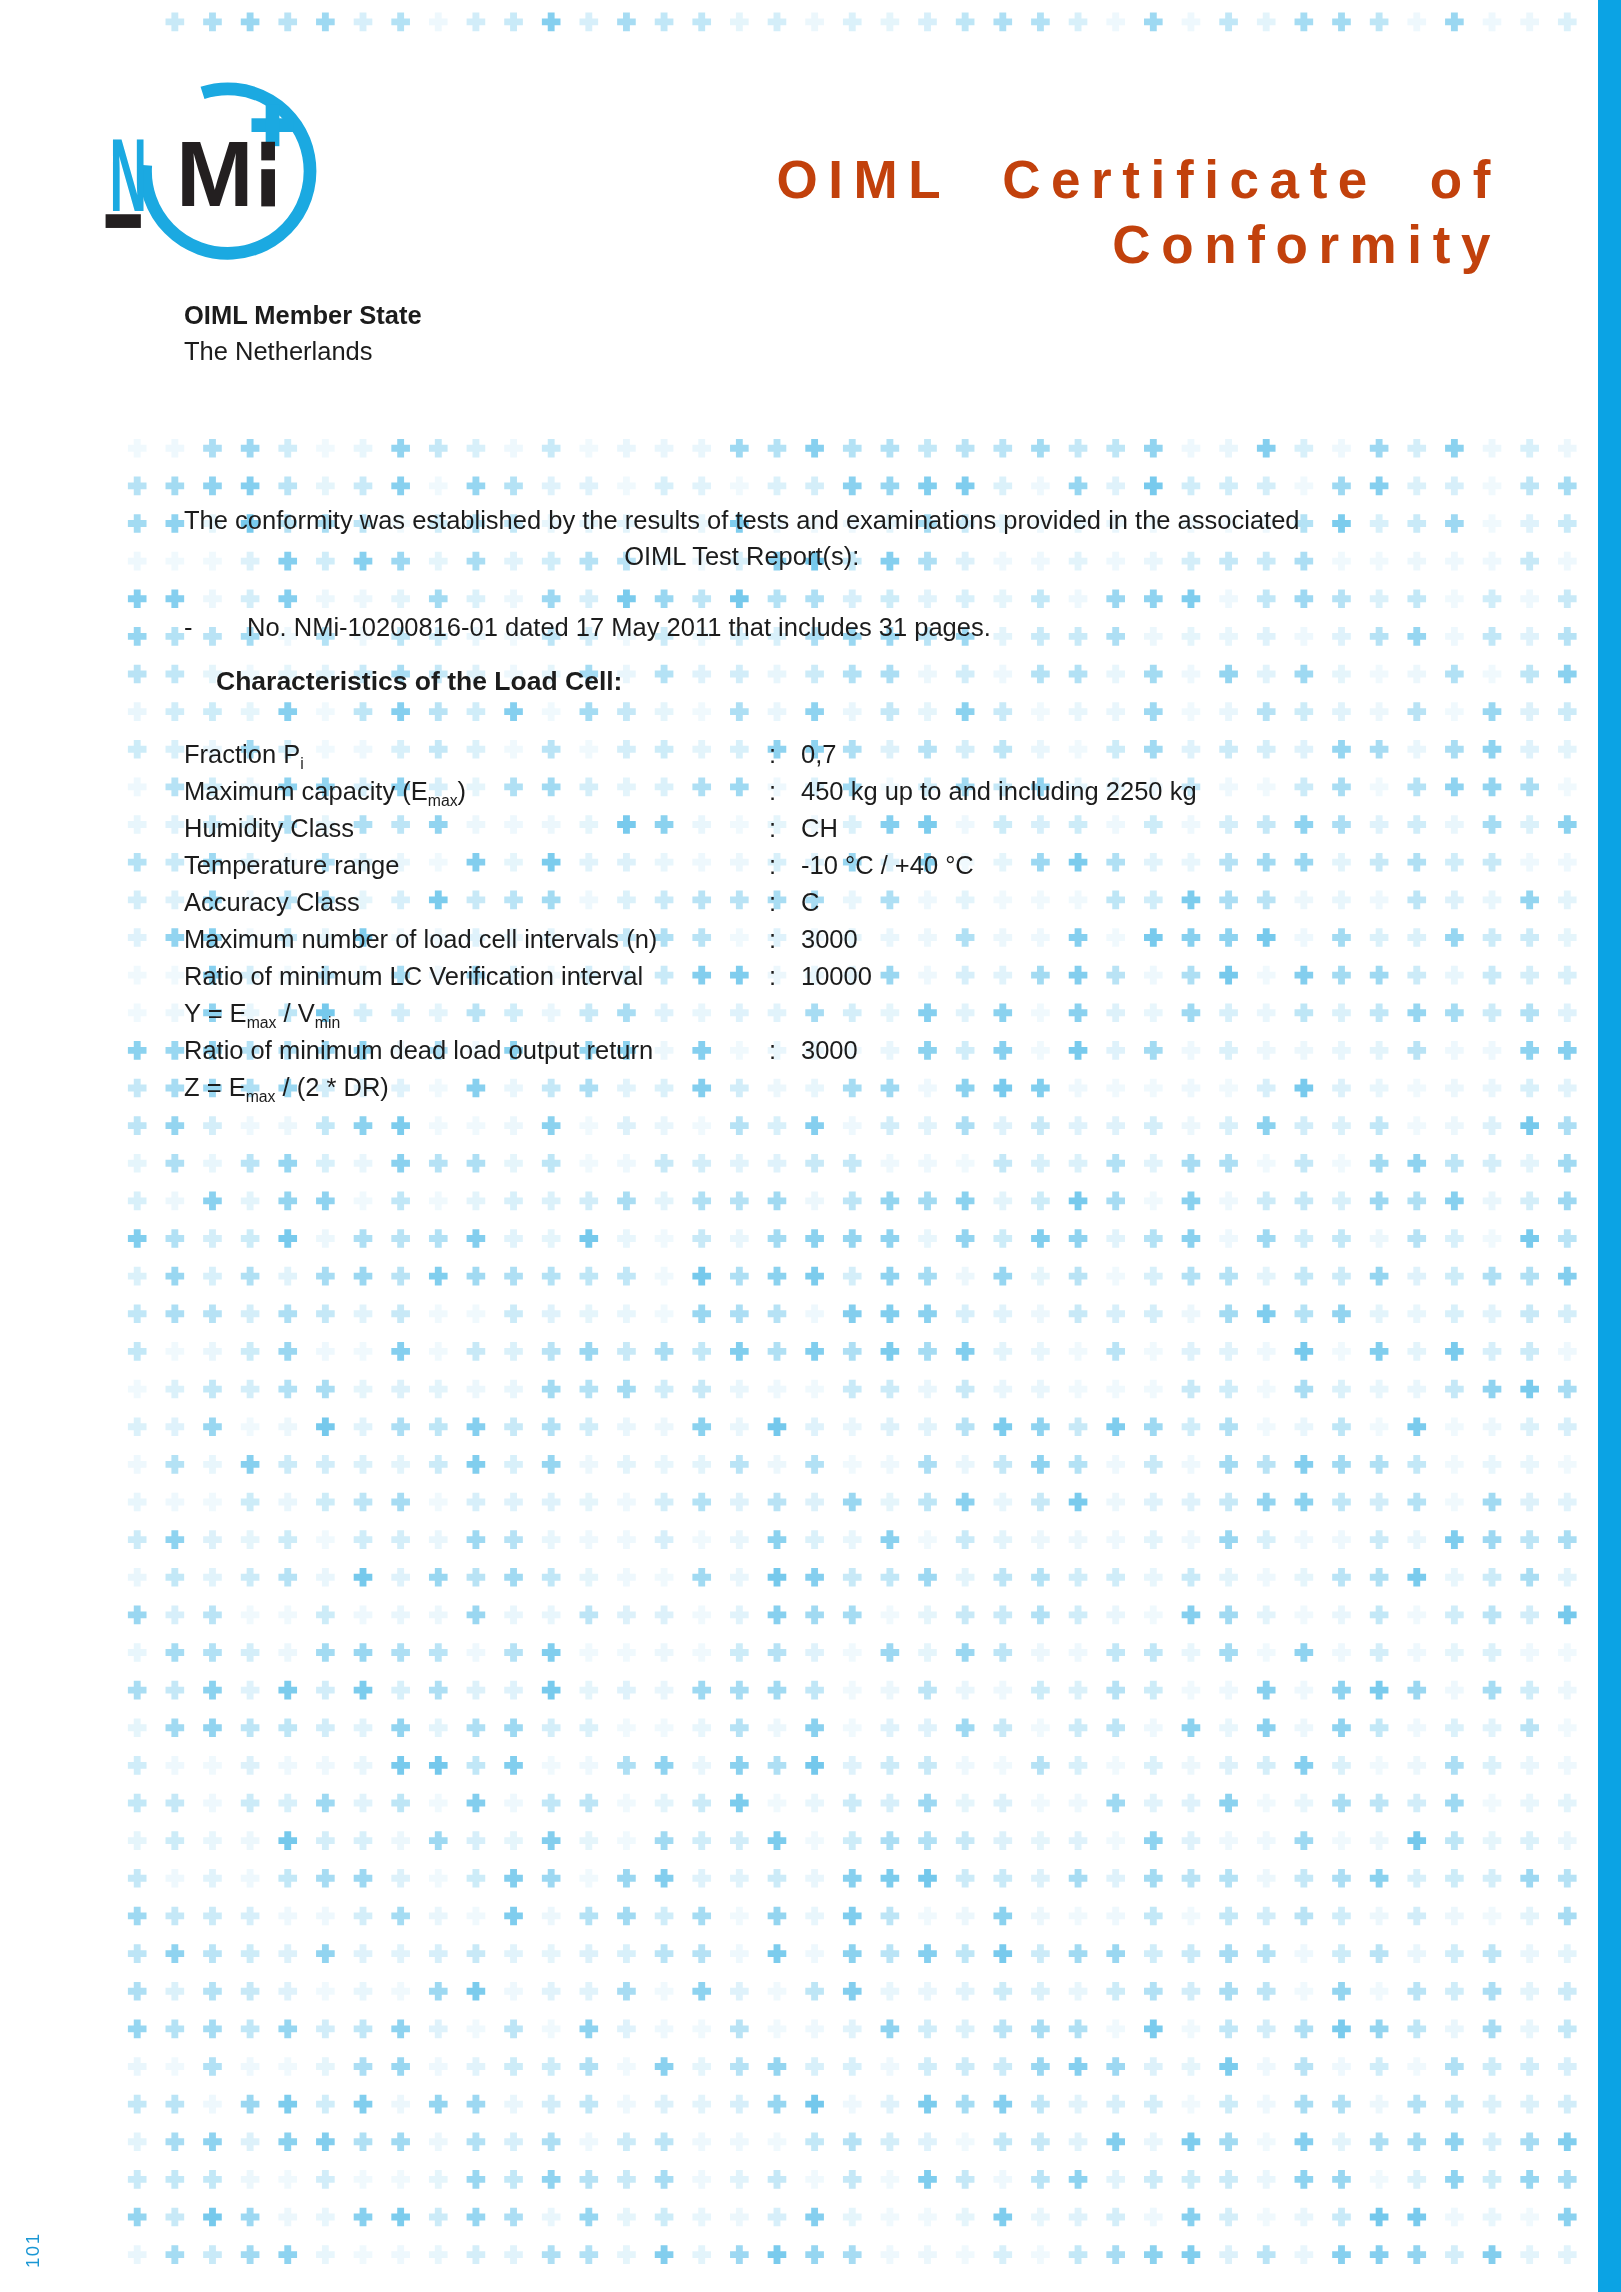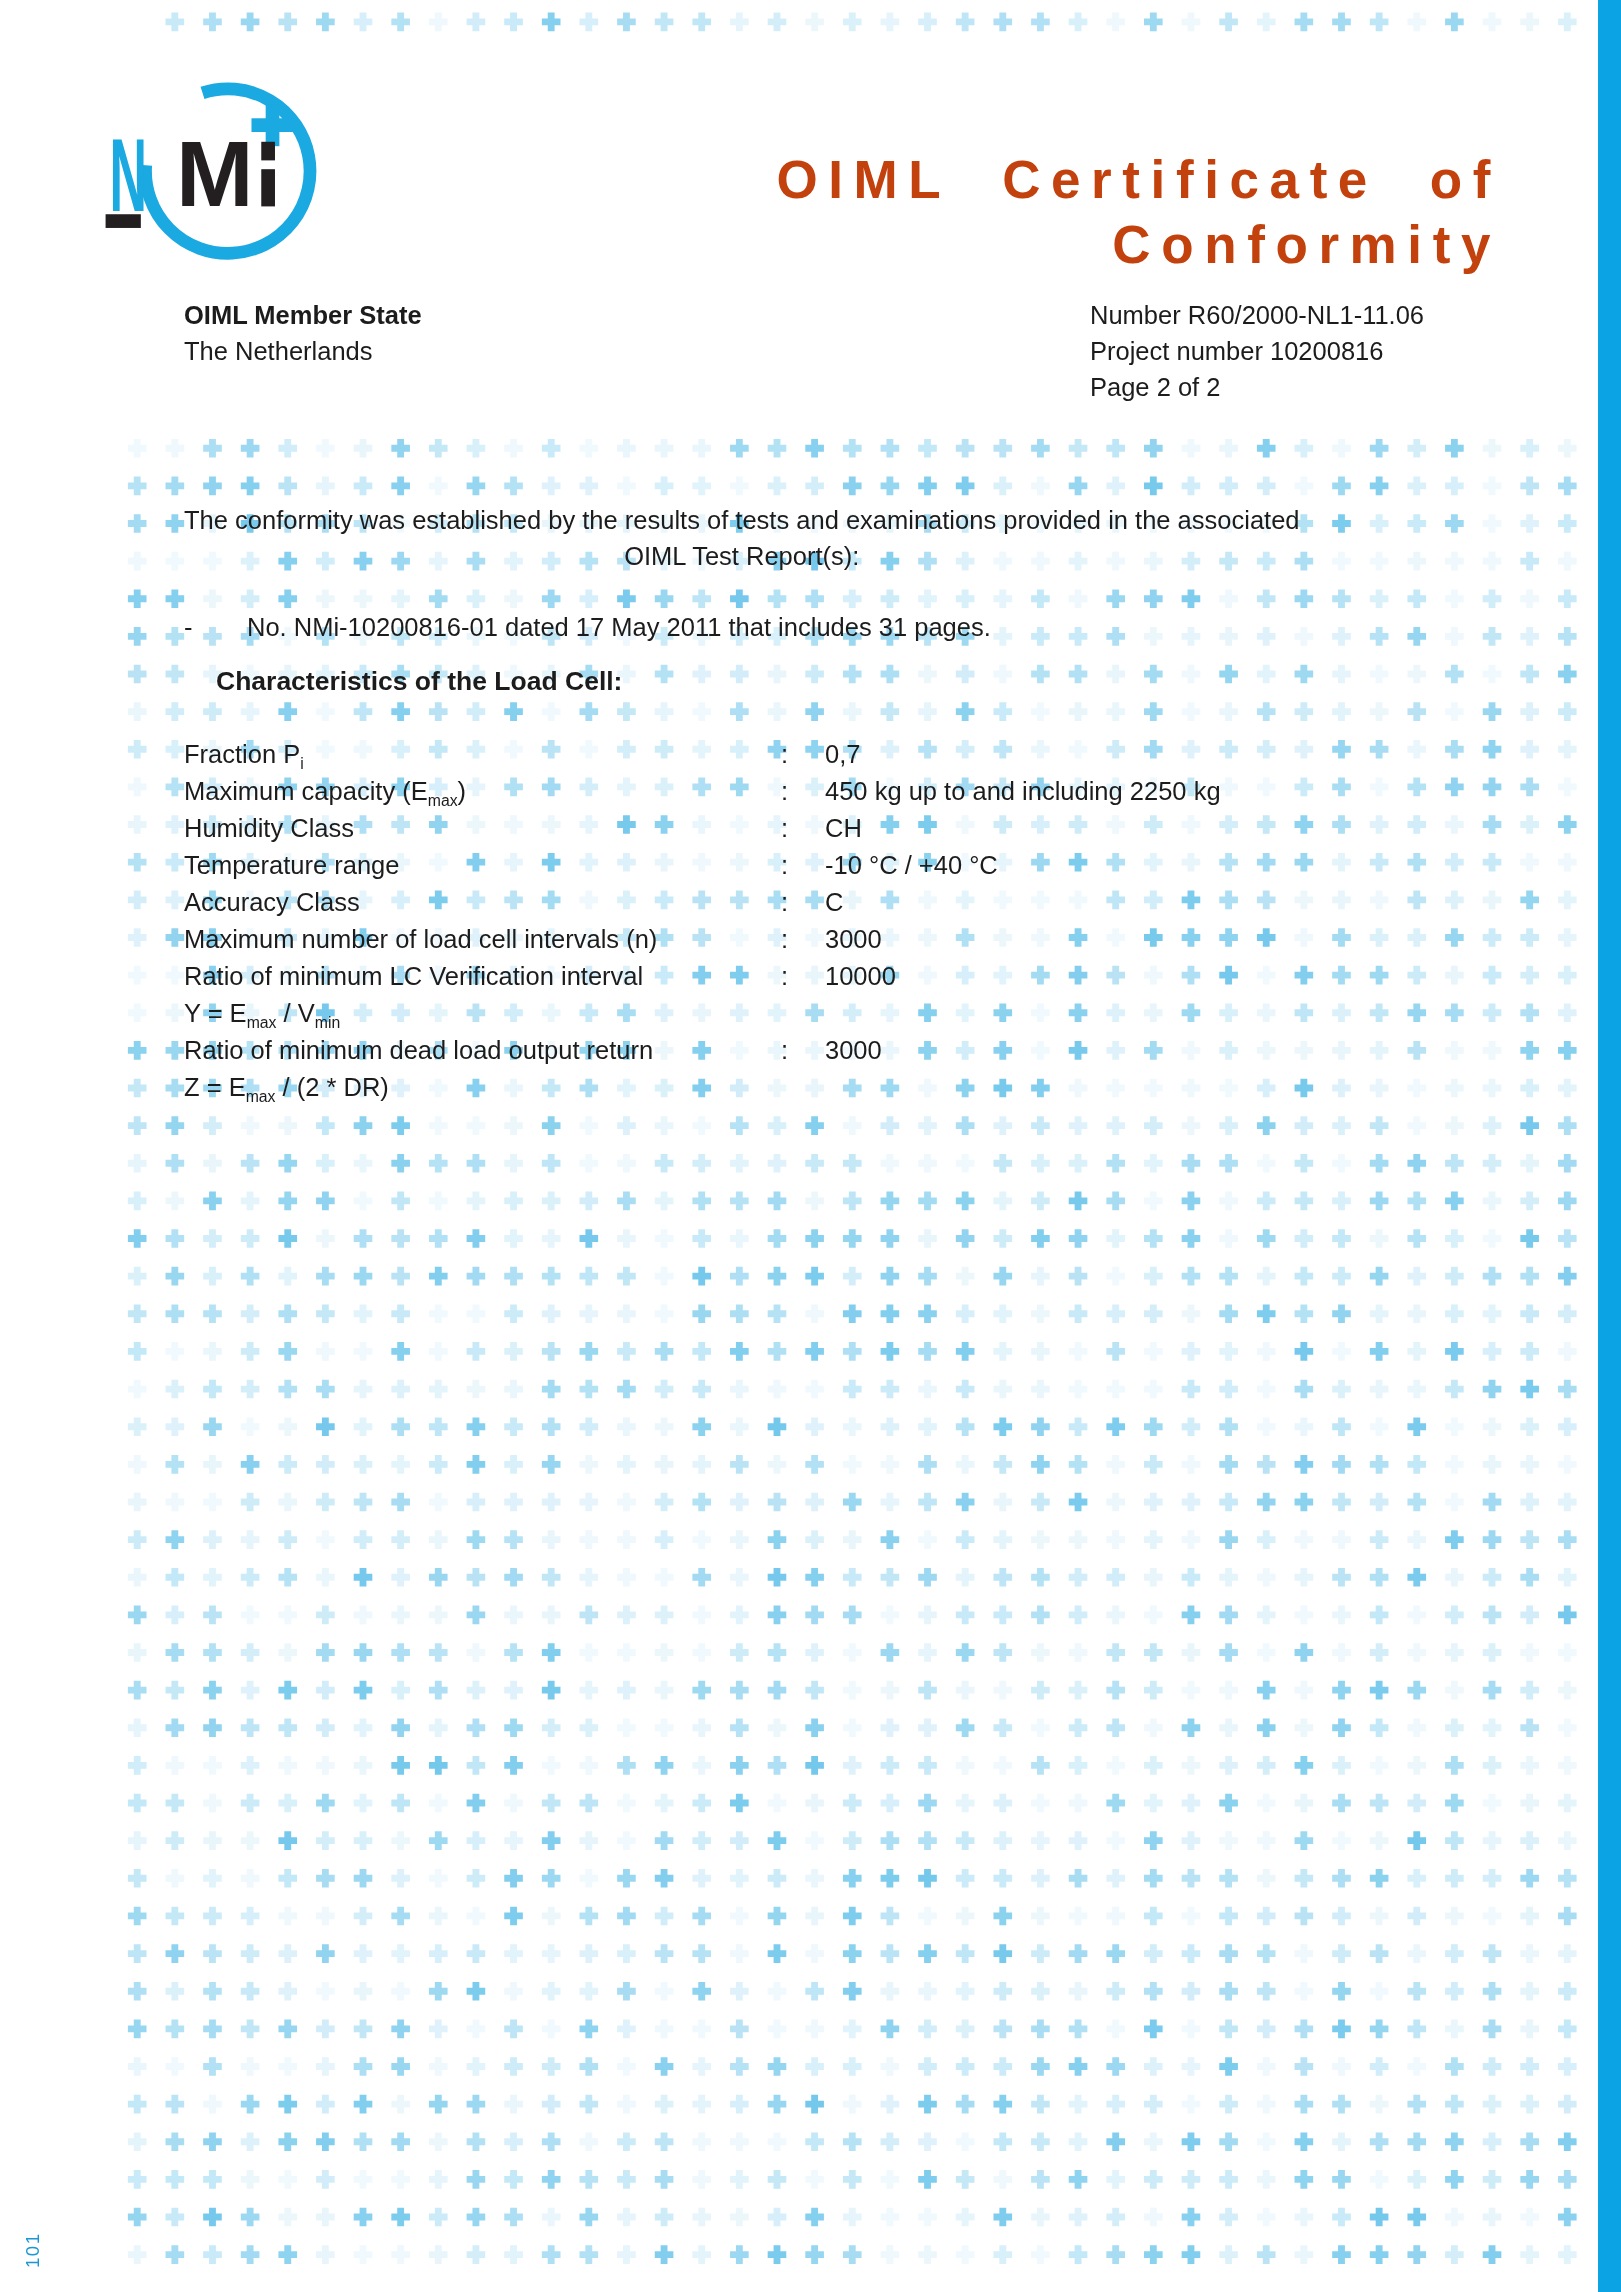--- a/index.html
+++ b/index.html
@@ -16,21 +16,21 @@
     color:#c2410c;white-space:nowrap;
   }
   .hdr-left{position:absolute;left:184px;top:297px;z-index:3;font-size:25.5px;line-height:36px;white-space:nowrap;}
   .hdr-left .bold{font-weight:bold;}
   .hdr-right{position:absolute;left:1090px;top:297px;z-index:3;font-size:25.5px;line-height:36px;white-space:nowrap;}
   .intro{position:absolute;left:184px;top:502px;z-index:3;font-size:25.5px;line-height:36px;white-space:nowrap;text-align:center;}
   .report-line{position:absolute;left:184px;top:609px;z-index:3;font-size:25.5px;line-height:36px;display:flex;white-space:nowrap;}
   .report-line .dash{width:63px;flex:none;}
   .char-heading{position:absolute;left:184px;top:666px;z-index:3;font-size:26.5px;font-weight:bold;white-space:nowrap;margin-left:32px;}
   .char-list{position:absolute;left:184px;top:736px;z-index:3;font-size:25.5px;width:1313px;}
-  .char-row{display:flex;line-height:37px;white-space:nowrap;gap:12px;}
+  .char-row{display:flex;line-height:37px;white-space:nowrap;}
   .char-label{width:585px;flex:none;}
   .char-colon{width:32px;flex:none;}
   sub{font-size:0.62em;line-height:0;}
   .side-code{
     position:absolute;left:21.6px;top:2268px;z-index:3;
     transform:rotate(-90deg);transform-origin:0 0;
     font-size:18.6px;letter-spacing:1.5px;color:var(--code,#1a97d4);white-space:nowrap;
   }
 </style>
 </head>
@@ -2015,25 +2015,20 @@
   <div class="doc-title">
     <div>OIML Certificate of</div>
     <div>Conformity</div>
   </div>
 
   <div class="hdr-left">
     <div class="bold">OIML Member State</div>
     <div>The Netherlands</div>
   </div>
 
-  <div class="hdr-right">
-    <div>Number R60/2000-NL1-11.06</div>
-    <div>Project number 10200816</div>
-    <div>Page 2 of 2</div>
-  </div>
 
   <div class="intro">
     <div>The conformity was established by the results of tests and examinations provided in the associated</div>
     <div>OIML Test Report(s):</div>
   </div>
 
   <div class="report-line">
     <span class="dash">-</span>
     <span>No. NMi-10200816-01 dated 17 May 2011 that includes 31 pages.</span>
   </div>

